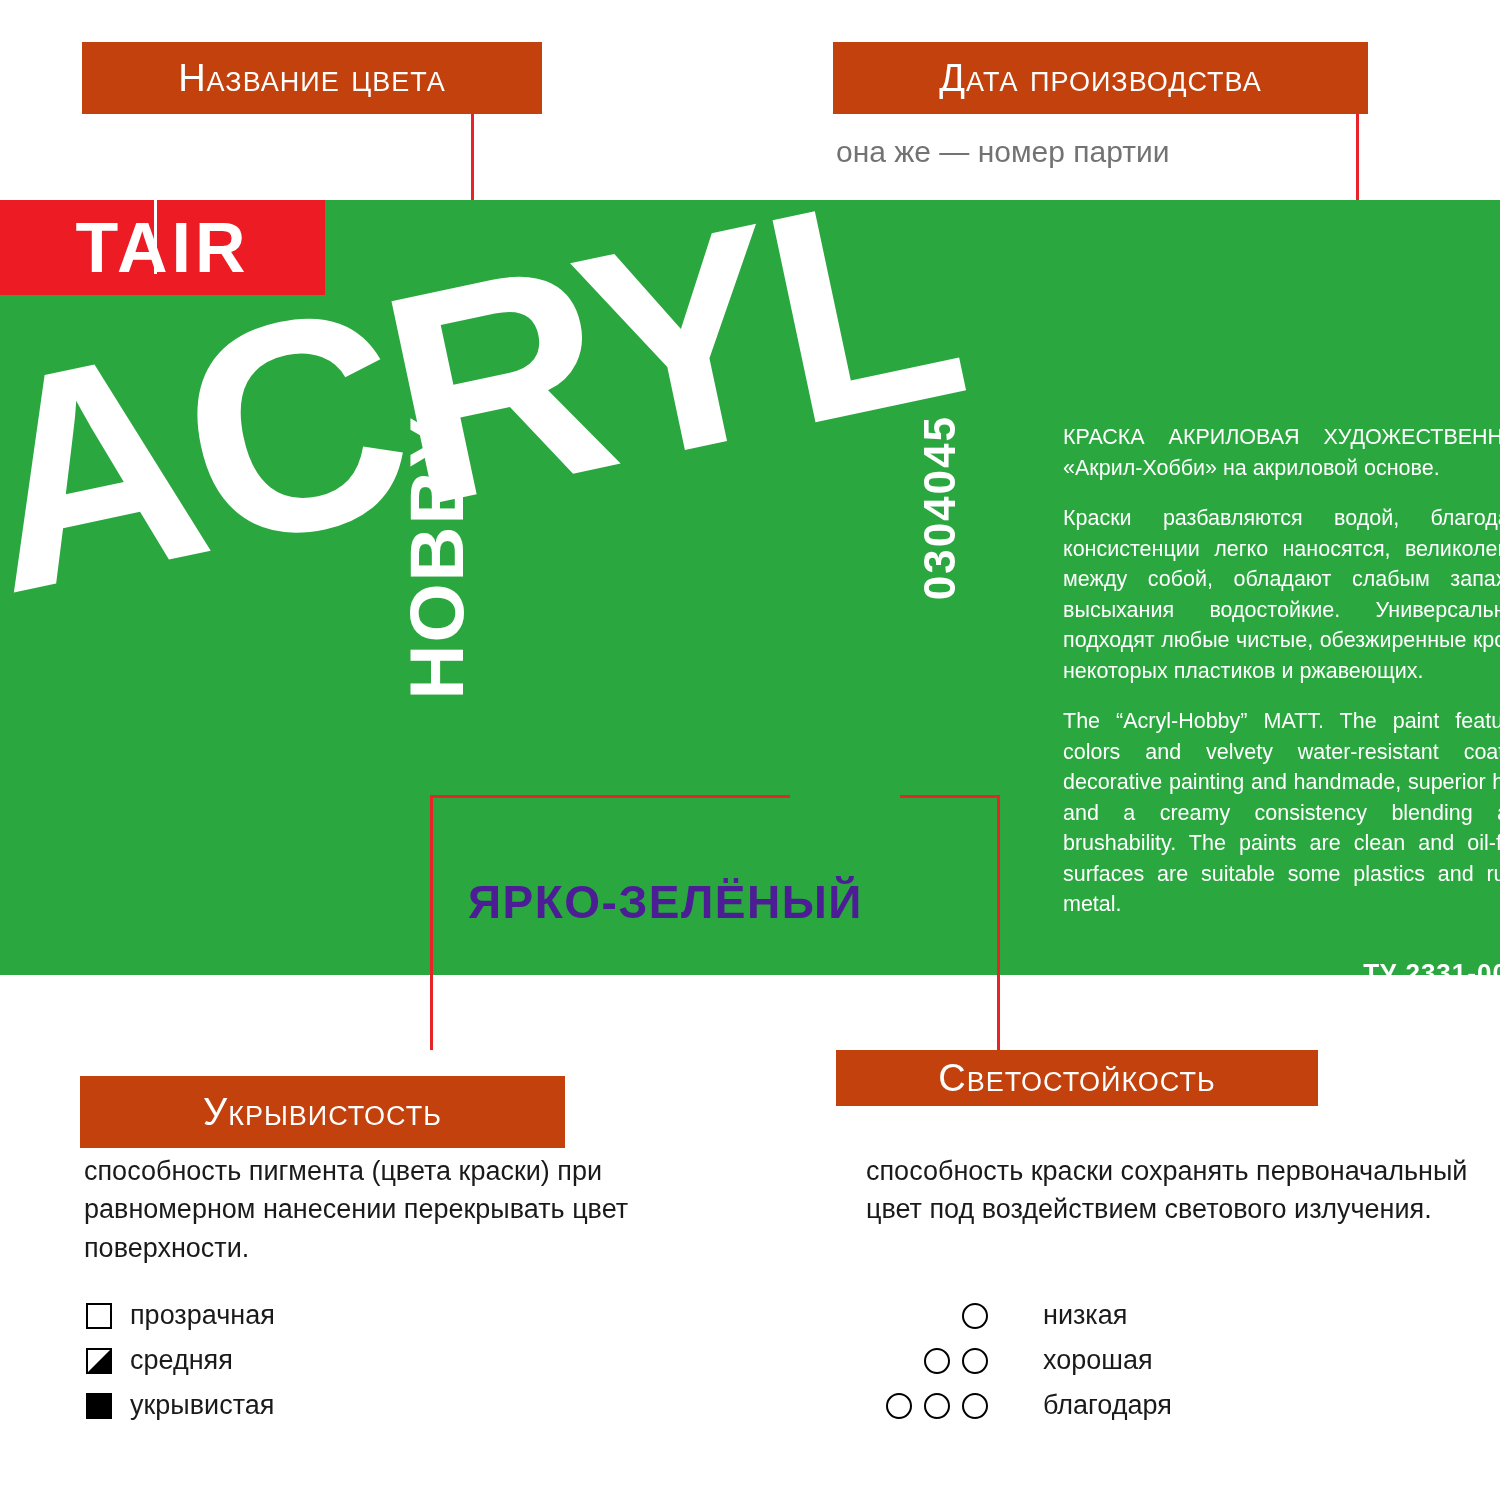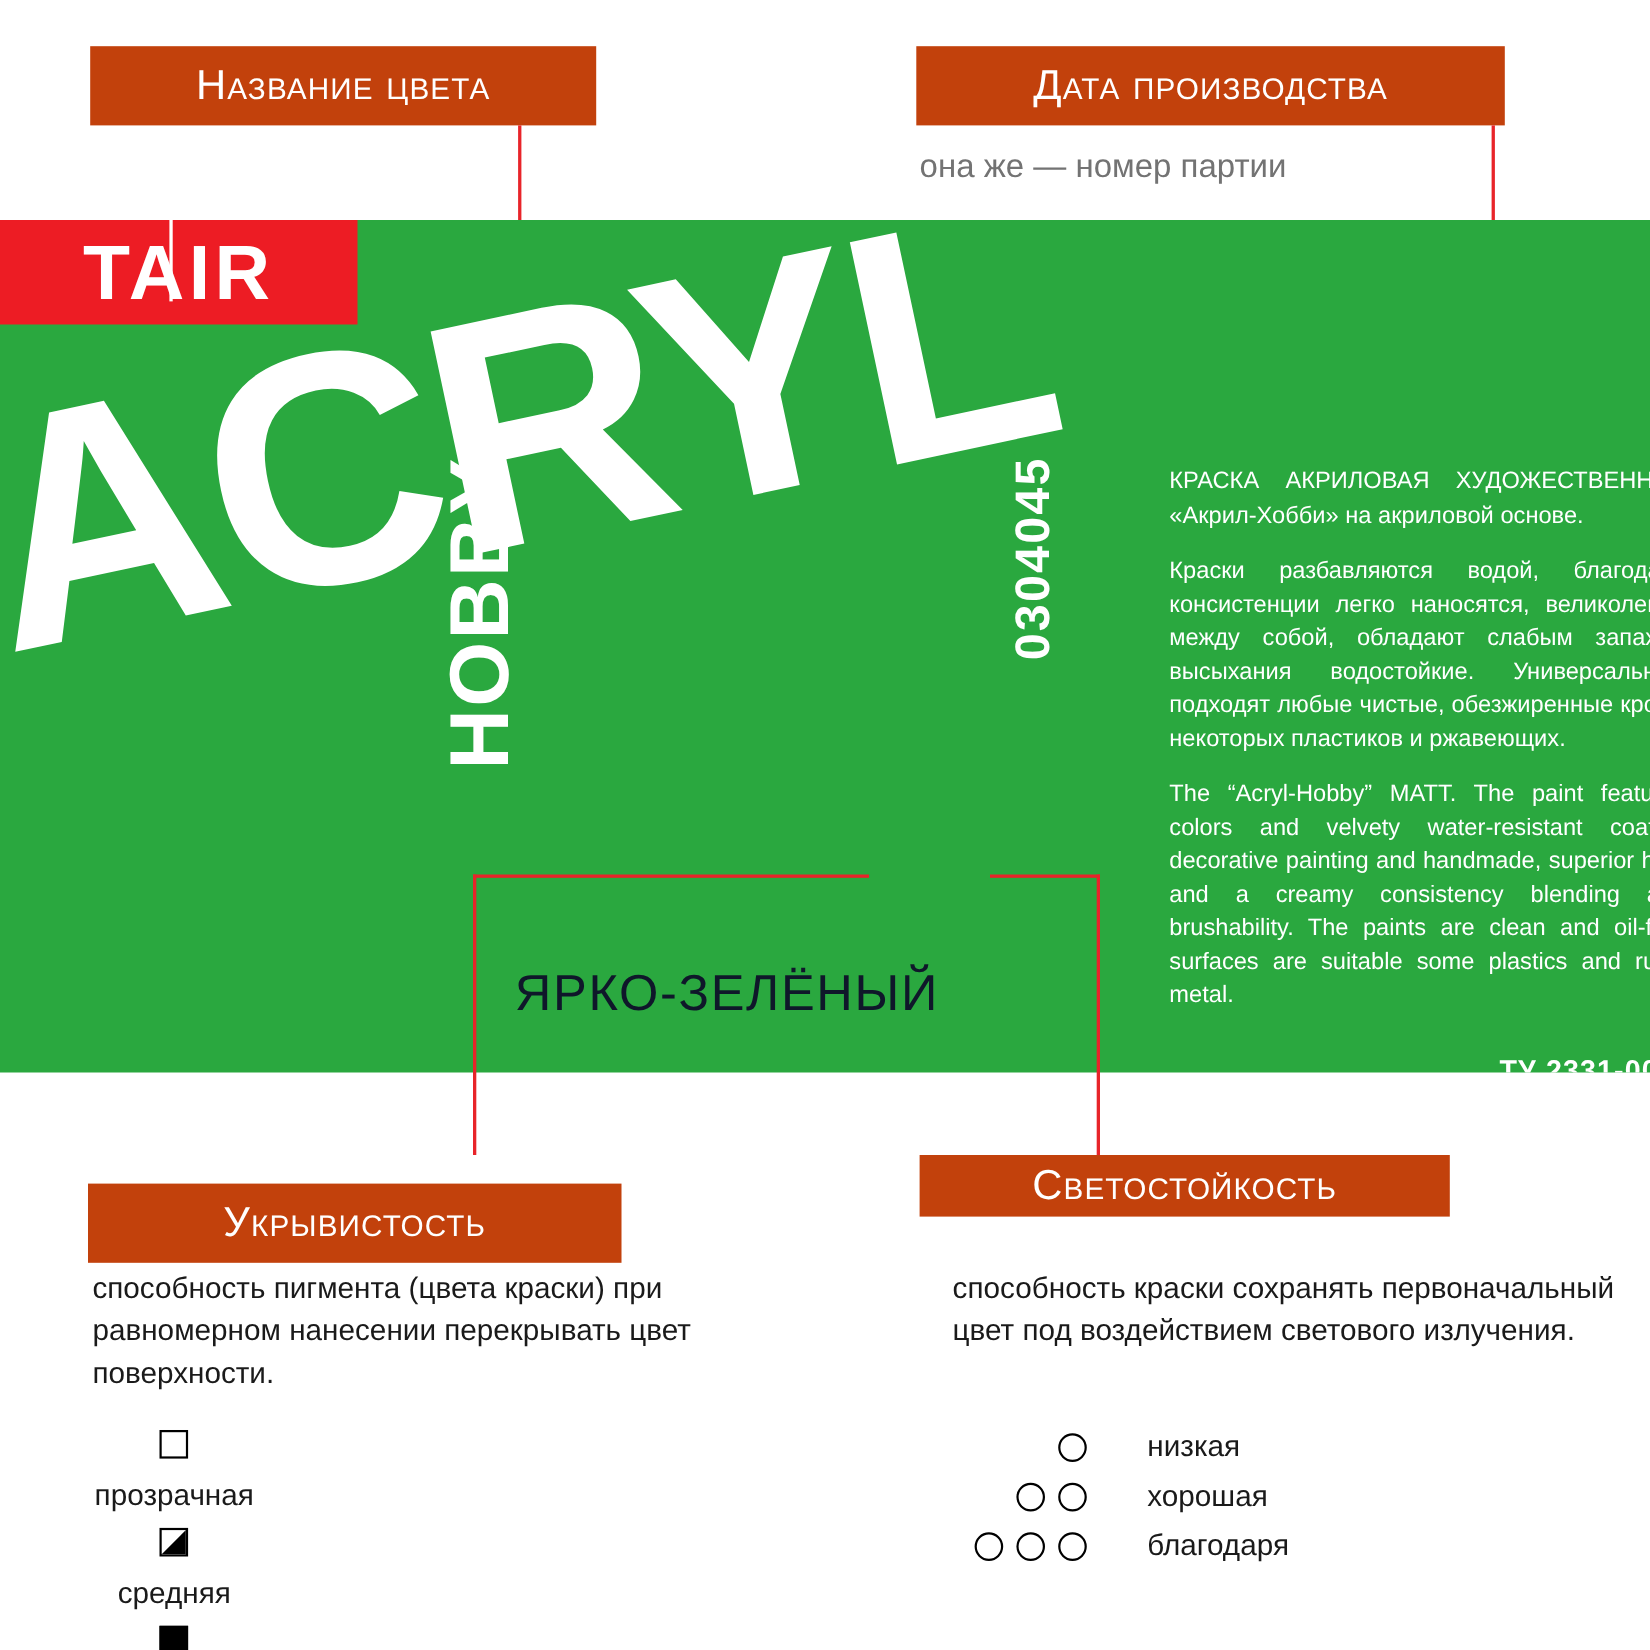--- a/index.html
+++ b/index.html
@@ -76,29 +76,29 @@
     left:1063px;top:222px;width:470px;
     color:#ffffff;font-size:21.5px;line-height:1.42;
     text-align:justify;
   }
   #desc-block p{margin:0 0 20px 0;}
   #tu-line{
     left:1063px;top:758px;color:#ffffff;font-size:26px;font-weight:700;
     letter-spacing:1px;text-align:right;width:470px;
   }
   #color-name-ru{
-    left:468px;top:675px;color:#0f172a;font-size:46px;font-weight:400;
+    left:468px;top:675px;color:#4c1d95;font-size:46px;font-weight:700;
     letter-spacing:1.5px;
   }
 
   
   .body-text{
     color:#1a1a1a;font-size:27px;line-height:1.42;
   }
-  .legend-row{display:flex;align-items:center;gap:18px;margin-bottom:14px;flex-direction:column;}
+  .legend-row{display:flex;align-items:center;gap:18px;margin-bottom:14px;}
   .legend-label{font-size:27px;color:#1a1a1a;}
 
   .sq{width:26px;height:26px;border:2px solid #000;box-sizing:border-box;background:#fff;}
   .sq.half{position:relative;overflow:hidden;}
   .sq.half::after{
     content:"";position:absolute;right:0;bottom:0;
     width:0;height:0;border-right:22px solid #000;border-top:22px solid transparent;
   }
   .sq.full{background:#000;}
 

